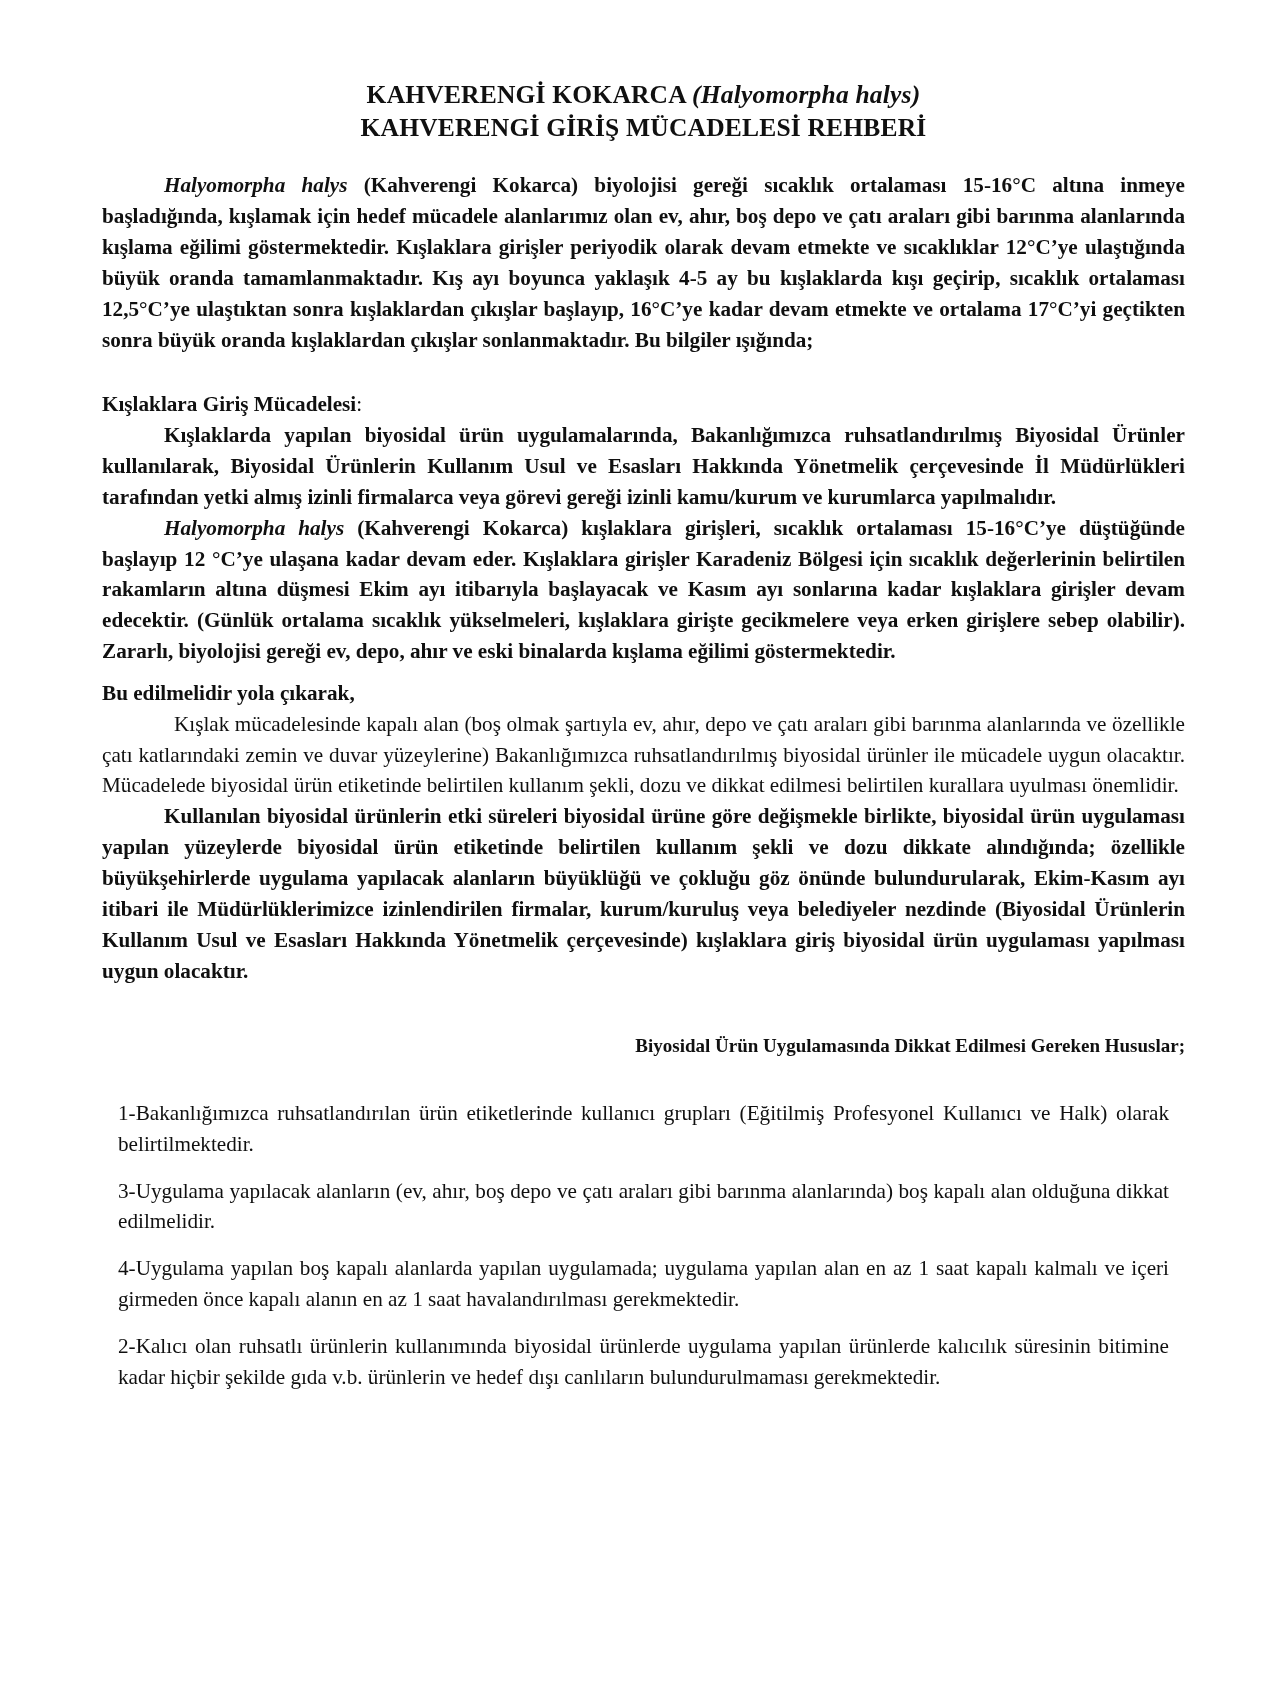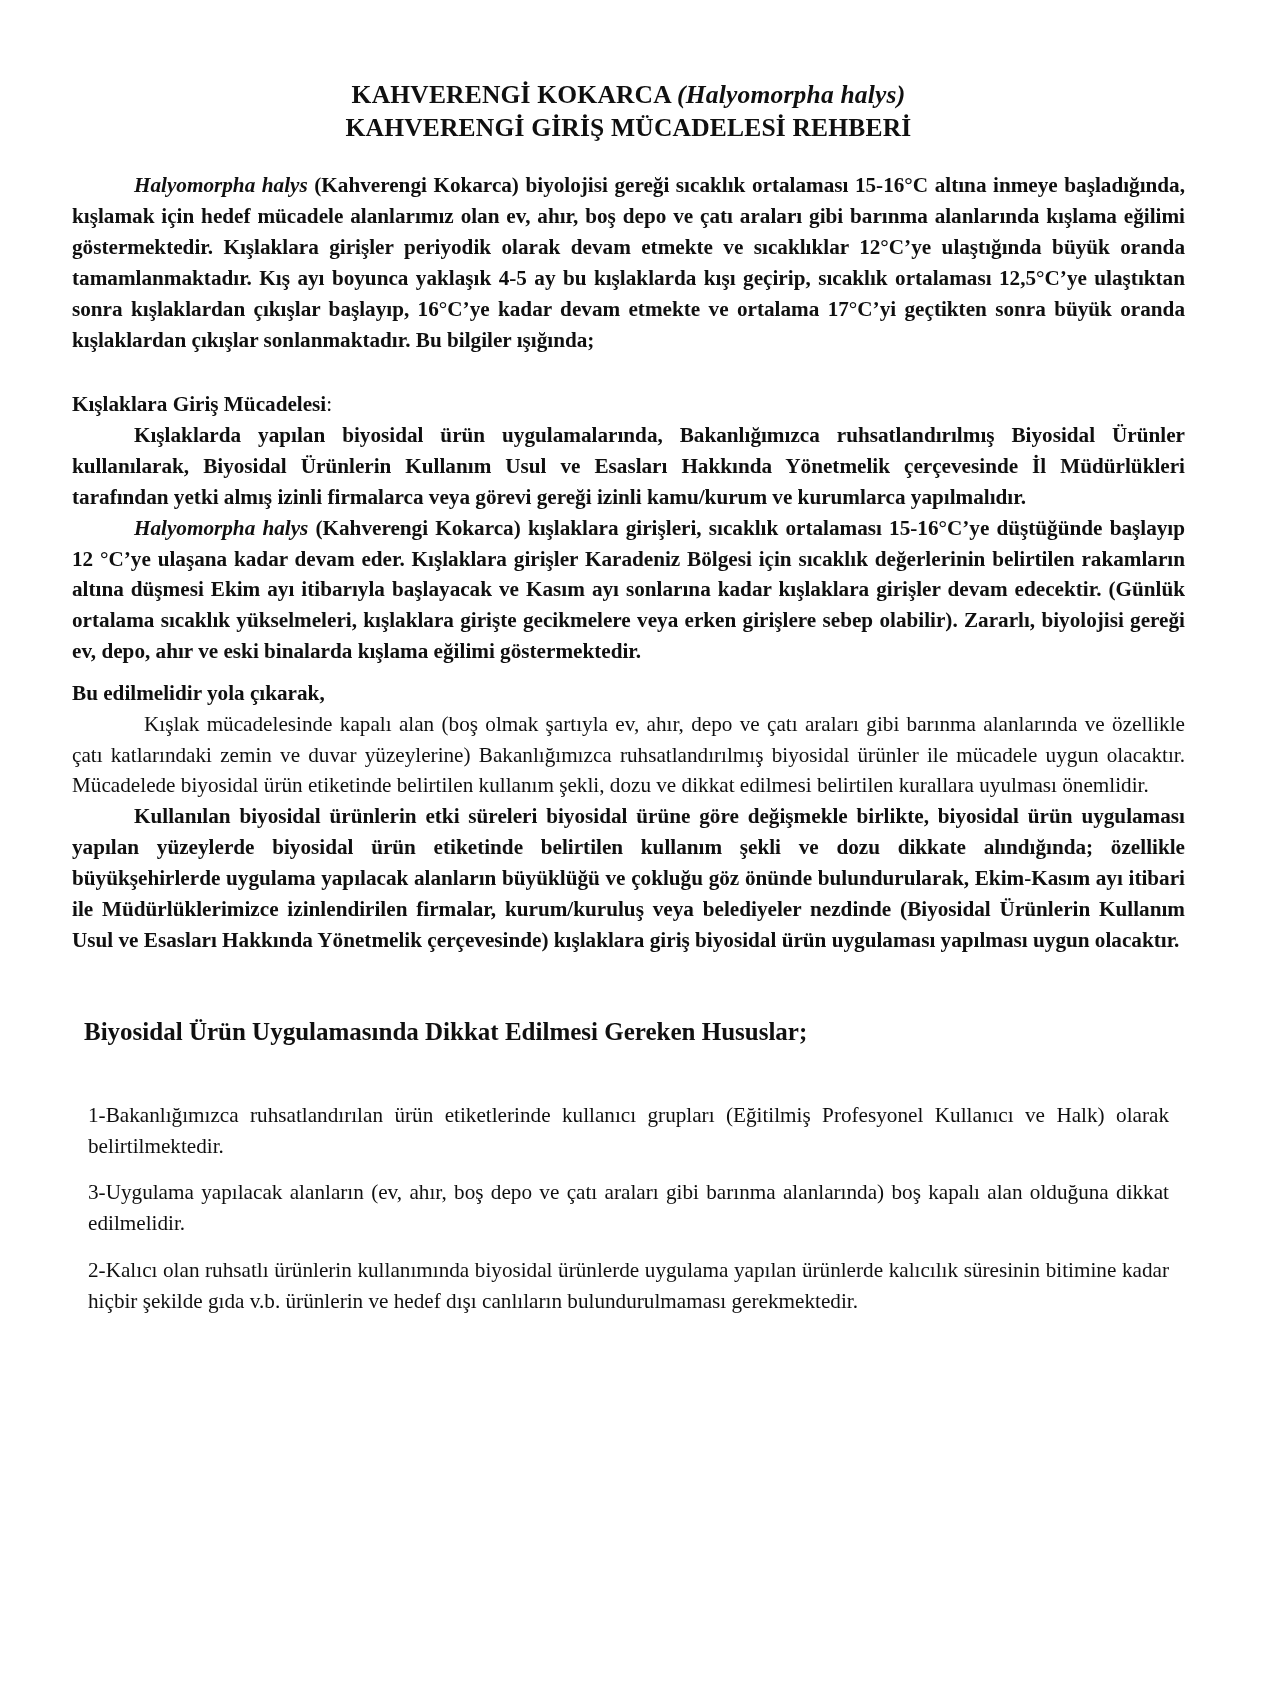--- a/index.html
+++ b/index.html
@@ -12,21 +12,21 @@
     width: 1280px;
     height: 1706px;
     font-family: "Liberation Serif", "DejaVu Serif", serif;
     color: #101010;
     -webkit-font-smoothing: antialiased;
   }
   .page {
     box-sizing: border-box;
     width: 1280px;
     height: 1706px;
-    padding: 78px 95px 40px 72px;
+    padding: 78px 95px 40px 102px;
     position: relative;
   }
   .doc-title {
     text-align: center;
     font-weight: bold;
     font-size: 25.5px;
     line-height: 1.30;
     letter-spacing: 0.2px;
     margin: 0 0 26px 0;
   }
@@ -68,24 +68,24 @@
   .gap-sm { height: 11px; }
   .gap-md { height: 22px; }
   .gap-lg { height: 34px; }
   .gap-xl { height: 46px; }
   .list-block p {
     margin: 16px;
     text-align: justify;
   }
   .head-major {
     font-weight: bold;
-    font-size: 25px;
+    font-size: 19px;
     line-height: 1.45;
-    margin: 12px;
-    text-align: left;
+    margin: 0;
+    text-align: right;
   }
 </style>
 </head>
 <body>
 
 <div class="page">
 
   <h1 class="doc-title">
     <span class="line"><span>KAHVERENGİ KOKARCA </span><span class="sci">(Halyomorpha halys)</span></span>
     <span class="line">KAHVERENGİ GİRİŞ MÜCADELESİ REHBERİ</span>
@@ -111,16 +111,17 @@
 
   <div class="gap-xl"></div>
 
   <p class="head-major">Biyosidal Ürün Uygulamasında Dikkat Edilmesi Gereken Hususlar;</p>
 
   <div class="gap-md"></div>
 
   <div class="list-block">
     <p>1-Bakanlığımızca ruhsatlandırılan ürün etiketlerinde kullanıcı grupları (Eğitilmiş Profesyonel Kullanıcı ve Halk) olarak belirtilmektedir.</p>
     <p>3-Uygulama yapılacak alanların (ev, ahır, boş depo ve çatı araları gibi barınma alanlarında) boş kapalı alan olduğuna dikkat edilmelidir.</p>
+    <p>4-Uygulama yapılan boş kapalı alanlarda yapılan uygulamada; uygulama yapılan alan en az 1 saat kapalı kalmalı ve içeri girmeden önce kapalı alanın en az 1 saat havalandırılması gerekmektedir.</p>
     <p>2-Kalıcı olan ruhsatlı ürünlerin kullanımında biyosidal ürünlerde uygulama yapılan ürünlerde kalıcılık süresinin bitimine kadar hiçbir şekilde gıda v.b. ürünlerin ve hedef dışı canlıların bulundurulmaması gerekmektedir.</p>
   </div>
 
 </div>
 
 </body></html>

